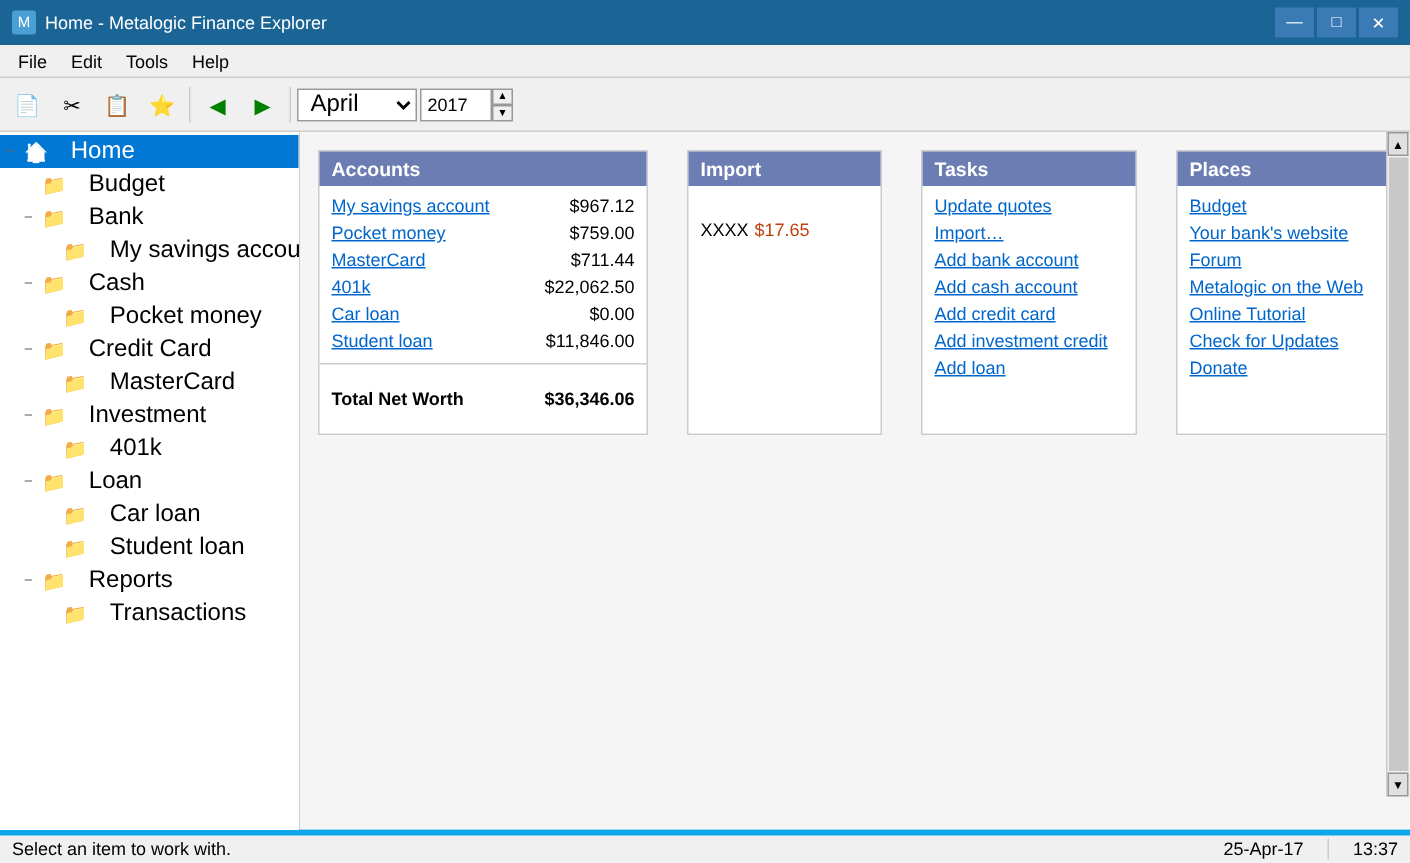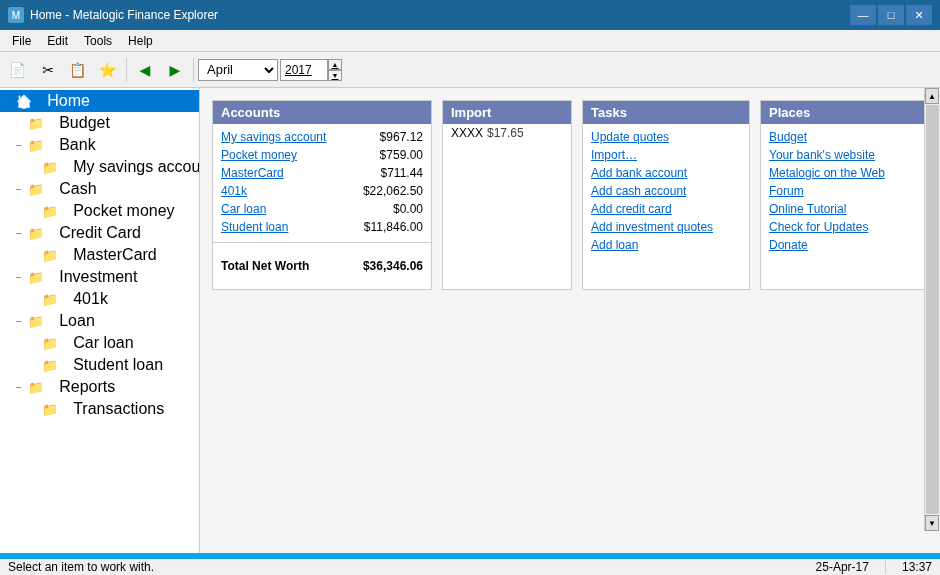--- a/index.html
+++ b/index.html
@@ -14,64 +14,64 @@
     .title-bar-btn { width: 26px; height: 20px; background: #3a7ab5; border: none; color: white; cursor: pointer; font-size: 11px; display: flex; align-items: center; justify-content: center; }
 
     
     .menu-bar { background: #f0f0f0; height: 22px; display: flex; align-items: center; padding: 0 4px; border-bottom: 1px solid #ccc; }
     .menu-item { padding: 2px 8px; cursor: pointer; font-size: 12px; color: #000; }
 
     
     .toolbar { background: #f0f0f0; height: 36px; display: flex; align-items: center; padding: 2px 4px; border-bottom: 1px solid #ccc; gap: 2px; }
     .tb-btn { width: 28px; height: 28px; background: #f0f0f0; border: 1px solid transparent; cursor: pointer; display: flex; align-items: center; justify-content: center; font-size: 14px; }
     .tb-sep { width: 1px; height: 24px; background: #ccc; margin: 0 2px; }
-    .month-select { height: 22px; border: 1px solid #999; background: white; padding: 0 4px; font-size: 13px; width: 80px; }
+    .month-select { height: 22px; border: 1px solid #999; background: white; padding: 0 4px; font-size: 16px; width: 80px; }
     .year-input { width: 48px; height: 22px; border: 1px solid #999; padding: 0 4px; font-size: 12px; }
 
     
     .main-content { display: flex; flex: 1; overflow: hidden; }
 
     
     .sidebar { width: 200px; background: white; border-right: 1px solid #ccc; overflow-y: auto; padding: 2px 0; }
     .tree-item { display: flex; align-items: center; padding: 2px 4px; cursor: pointer; white-space: nowrap; }
     .tree-item.selected { background: #0078d4; color: white; }
     .tree-item .toggle { width: 12px; font-size: 10px; color: #666; flex-shrink: 0; }
     .tree-item .folder-icon { margin-right: 4px; font-size: 13px; flex-shrink: 0; }
     .tree-item .label { font-size: 16px; margin-left: 11px; }
     .tree-item.selected .label { color: white; }
     .tree-item.selected .folder-icon { filter: brightness(5); }
     .indent-1 { padding-left: 16px; }
     .indent-2 { padding-left: 30px; }
 
     
     .content-area { flex: 1; background: #f5f5f5; padding: 12px; overflow-y: auto; position: relative; }
-    .cards-grid { display: grid; grid-template-columns: 220px 130px 1fr 1fr; gap: 10px; }
+    .cards-grid { display: grid; grid-template-columns: 220px 130px 1fr 1fr; gap: 26px; }
 
     
     .card { background: white; border: 1px solid #ccc; }
     .card-header { background: #6b7db3; color: white; font-weight: bold; padding: 4px 8px; font-size: 13px; }
     .card-body { padding: 4px 0; }
     .card-row { display: flex; justify-content: space-between; padding: 2px 8px; }
     .card-link { color: #0066cc; text-decoration: underline; cursor: pointer; font-size: 12px; }
     .card-amount { font-size: 12px; color: #000; }
     .card-total { display: flex; justify-content: space-between; padding: 16px 8px; border-top: 1px solid #ccc; font-weight: bold; font-size: 12px; margin-top: 2px; }
 
     
-    .quotes-card .card-body { padding: 2px 8px; }
+    .quotes-card .card-body { padding: 22px 8px; }
     .quote-row { display: flex; gap: 4px; font-size: 12px; }
     .quote-ticker { color: #000; }
-    .quote-price { color: #404040; }
-
-    
-    .status-bar { height: 22px; background: #f0f0f0; border-top: 6px solid #0ea5e9; display: flex; align-items: center; padding: 0 8px; justify-content: space-between; }
+    .quote-price { color: #c2410c; }
+
+    
+    .status-bar { height: 22px; background: #f0f0f0; border-top: 4px solid #0ea5e9; display: flex; align-items: center; padding: 0 8px; justify-content: space-between; }
     .status-left { font-size: 12px; color: #000; }
     .status-right { display: flex; gap: 16px; font-size: 12px; color: #000; }
     .status-divider { width: 1px; height: 14px; background: #ccc; }
 
-    .year-spin-wrap { display: flex; align-items: center; text-decoration: underline; }
+    .year-spin-wrap { display: flex; align-items: center; }
     .spin-arrows { display: flex; flex-direction: column; height: 22px; }
     .spin-arrow { width: 14px; height: 11px; border: 1px solid #999; background: #f0f0f0; cursor: pointer; display: flex; align-items: center; justify-content: center; font-size: 7px; line-height: 1; }
   </style>
 </head>
 <body>
 
 <div class="title-bar">
   <div class="title-bar-left">
     <div class="title-bar-icon">M</div>
     <span class="title-bar-text">Home - Metalogic Finance Explorer</span>
@@ -263,42 +263,42 @@
           <div class="card-row">
             <a class="card-link">Add bank account</a>
           </div>
           <div class="card-row">
             <a class="card-link">Add cash account</a>
           </div>
           <div class="card-row">
             <a class="card-link">Add credit card</a>
           </div>
           <div class="card-row">
-            <a class="card-link">Add investment quotes</a>
+            <a class="card-link">Add investment credit</a>
           </div>
           <div class="card-row">
             <a class="card-link">Add loan</a>
           </div>
         </div>
       </div>
 
       <div class="card">
         <div class="card-header">Places</div>
         <div class="card-body">
           <div class="card-row">
             <a class="card-link">Budget</a>
           </div>
           <div class="card-row">
             <a class="card-link">Your bank's website</a>
           </div>
           <div class="card-row">
+            <a class="card-link">Forum</a>
+          </div>
+          <div class="card-row">
             <a class="card-link">Metalogic on the Web</a>
-          </div>
-          <div class="card-row">
-            <a class="card-link">Forum</a>
           </div>
           <div class="card-row">
             <a class="card-link">Online Tutorial</a>
           </div>
           <div class="card-row">
             <a class="card-link">Check for Updates</a>
           </div>
           <div class="card-row">
             <a class="card-link">Donate</a>
           </div>

